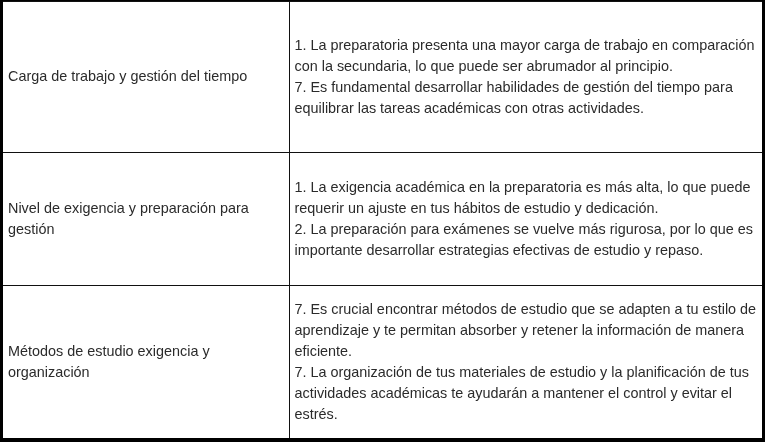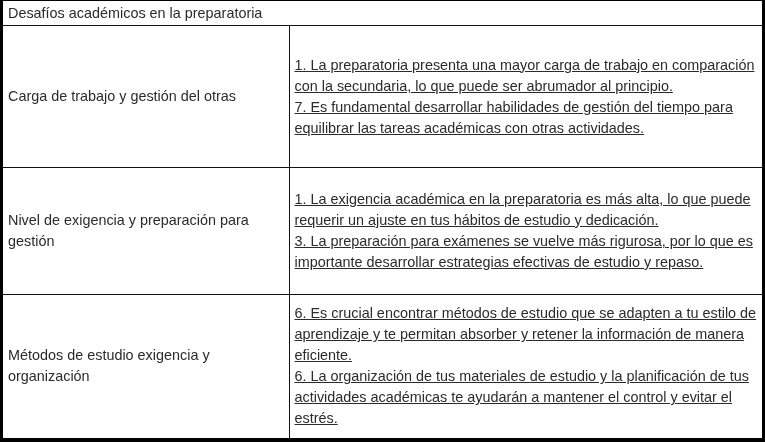--- a/index.html
+++ b/index.html
@@ -46,53 +46,50 @@
       text-align: center;
       height: 24px;
       padding: 0;
       line-height: 24px;
     }
     col.c1 { width: 286px; }
     col.c2 { width: 473px; }
     tr.r1 td { height: 141px; }
     tr.r2 td { height: 125px; margin-left: 12px; }
     tr.r3 td { height: 143px; }
-    td.detail { vertical-align: top; padding-top: 4px; padding-right: 3px; text-decoration: underline; }
+    td.detail { vertical-align: top; padding-top: 4px; padding-right: 3px; }
     td.detail .pt { display: block; }
     td.topic { padding-left: 5px; }
   </style>
 </head>
 <body>
 
 <div class="frame">
   <table class="grid">
     <colgroup>
       <col class="c1">
       <col class="c2">
     </colgroup>
     <tbody>
-        <tr>
-      <th colspan="2" class="title-cell">Desafíos académicos en la preparatoria</th>
-    </tr>
     <tr class="r1">
-      <td class="topic">Carga de trabajo y gestión del otras</td>
+      <td class="topic">Carga de trabajo y gestión del tiempo</td>
       <td class="detail">
         <span class="pt">1. La preparatoria presenta una mayor carga de trabajo en comparación con la secundaria, lo que puede ser abrumador al principio.</span>
         <span class="pt">7. Es fundamental desarrollar habilidades de gestión del tiempo para equilibrar las tareas académicas con otras actividades.</span>
       </td>
     </tr>
     <tr class="r2">
       <td class="topic">Nivel de exigencia y preparación para gestión</td>
       <td class="detail">
         <span class="pt">1. La exigencia académica en la preparatoria es más alta, lo que puede requerir un ajuste en tus hábitos de estudio y dedicación.</span>
-        <span class="pt">3. La preparación para exámenes se vuelve más rigurosa, por lo que es importante desarrollar estrategias efectivas de estudio y repaso.</span>
+        <span class="pt">2. La preparación para exámenes se vuelve más rigurosa, por lo que es importante desarrollar estrategias efectivas de estudio y repaso.</span>
       </td>
     </tr>
     <tr class="r3">
       <td class="topic">Métodos de estudio exigencia y organización</td>
       <td class="detail">
-        <span class="pt">6. Es crucial encontrar métodos de estudio que se adapten a tu estilo de aprendizaje y te permitan absorber y retener la información de manera eficiente.</span>
-        <span class="pt">6. La organización de tus materiales de estudio y la planificación de tus actividades académicas te ayudarán a mantener el control y evitar el estrés.</span>
+        <span class="pt">7. Es crucial encontrar métodos de estudio que se adapten a tu estilo de aprendizaje y te permitan absorber y retener la información de manera eficiente.</span>
+        <span class="pt">7. La organización de tus materiales de estudio y la planificación de tus actividades académicas te ayudarán a mantener el control y evitar el estrés.</span>
       </td>
     </tr>
   </tbody>
     </table>
 </div>
 
 </body></html>

